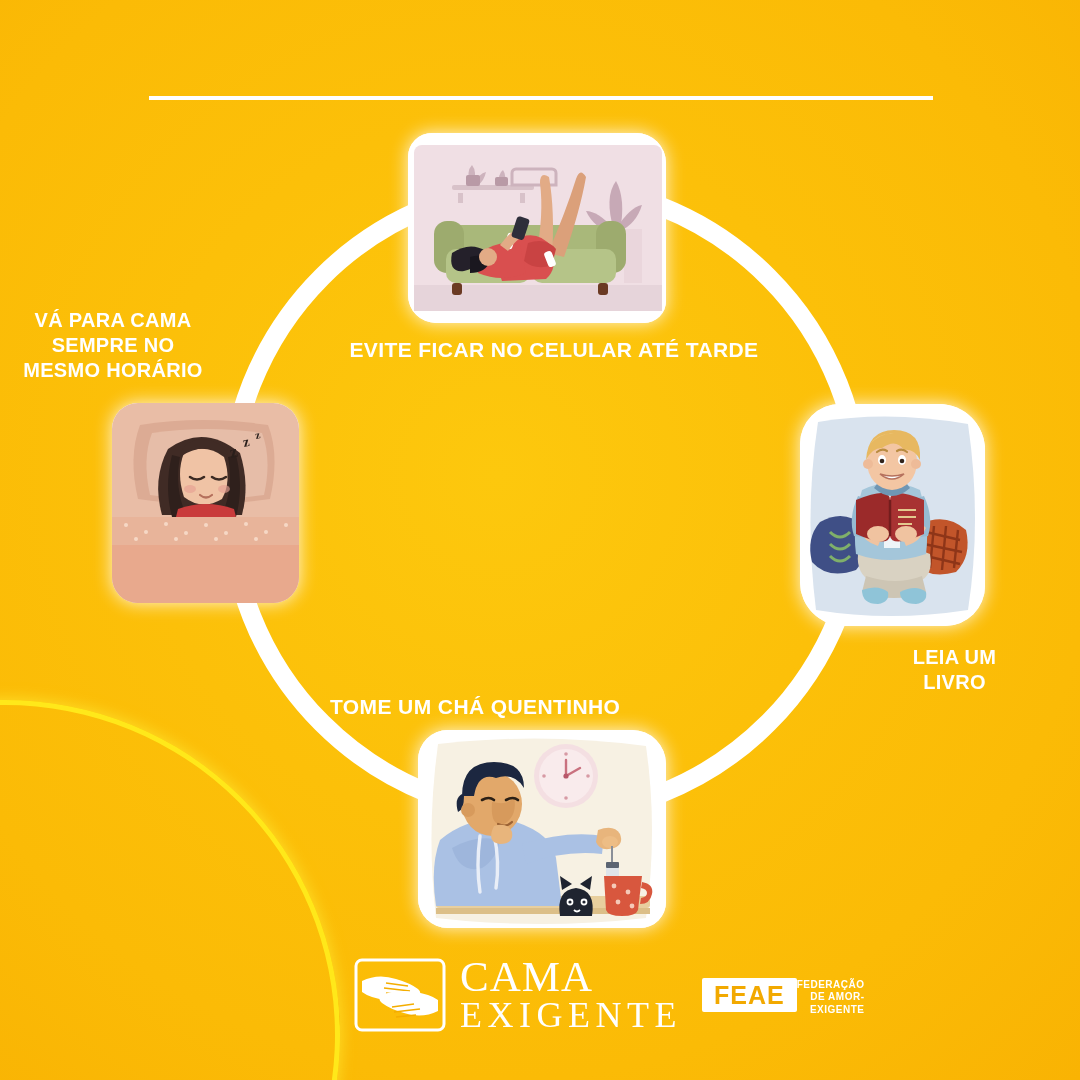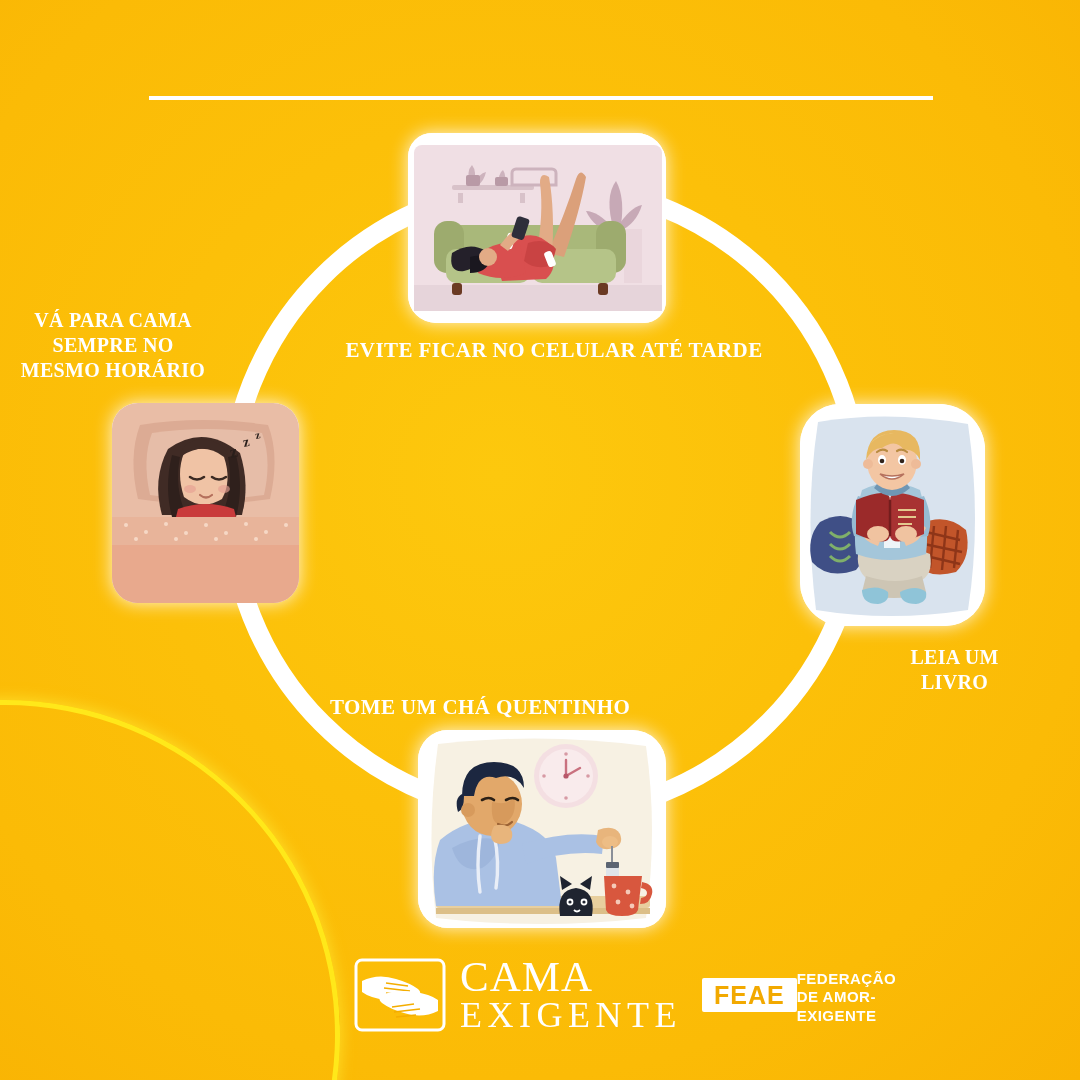--- a/index.html
+++ b/index.html
@@ -147,21 +147,20 @@
     padding: 9px;
     box-sizing: border-box;
   }
 
   
   .label {
     position: absolute;
     color: #FFFFFF;
     font-weight: bold;
     line-height: 1.24;
-    font-family: Liberation Serif, serif;
   }
   .label-top   { left: 299px; top: 337px; width: 510px; text-align: center; font-size: 21px; letter-spacing: .4px; }
   .label-left  { left: 5px;   top: 308px; width: 216px; text-align: center; font-size: 20px; letter-spacing: .3px; }
   .label-right { left: 872px; top: 645px; width: 165px; text-align: center; font-size: 20px; letter-spacing: .3px; }
   .label-bottom{ left: 330px; top: 694px; width: 430px; text-align: left; font-size: 21px; letter-spacing: .4px; }
 
   
   .logo {
     position: absolute;
     left: 352px;
@@ -195,25 +194,25 @@
     border-radius: 2px;
     padding: 5px 12px 4px 12px;
     color: #F2A900;
     font-size: 25px;
     font-weight: bold;
     letter-spacing: 1px;
     line-height: 1;
   }
   .feae-sub {
     color: #FFFFFF;
-    font-size: 15px;
+    font-size: 10px;
     font-weight: bold;
     letter-spacing: .5px;
     line-height: 1.22;
-    text-align: left;
+    text-align: right;
     margin-top: 5px;
   }
 </style>
 </head>
 <body>
 
 <div id="poster">
 
   <div class="deco-arc deco-arc-bright"></div>
 

